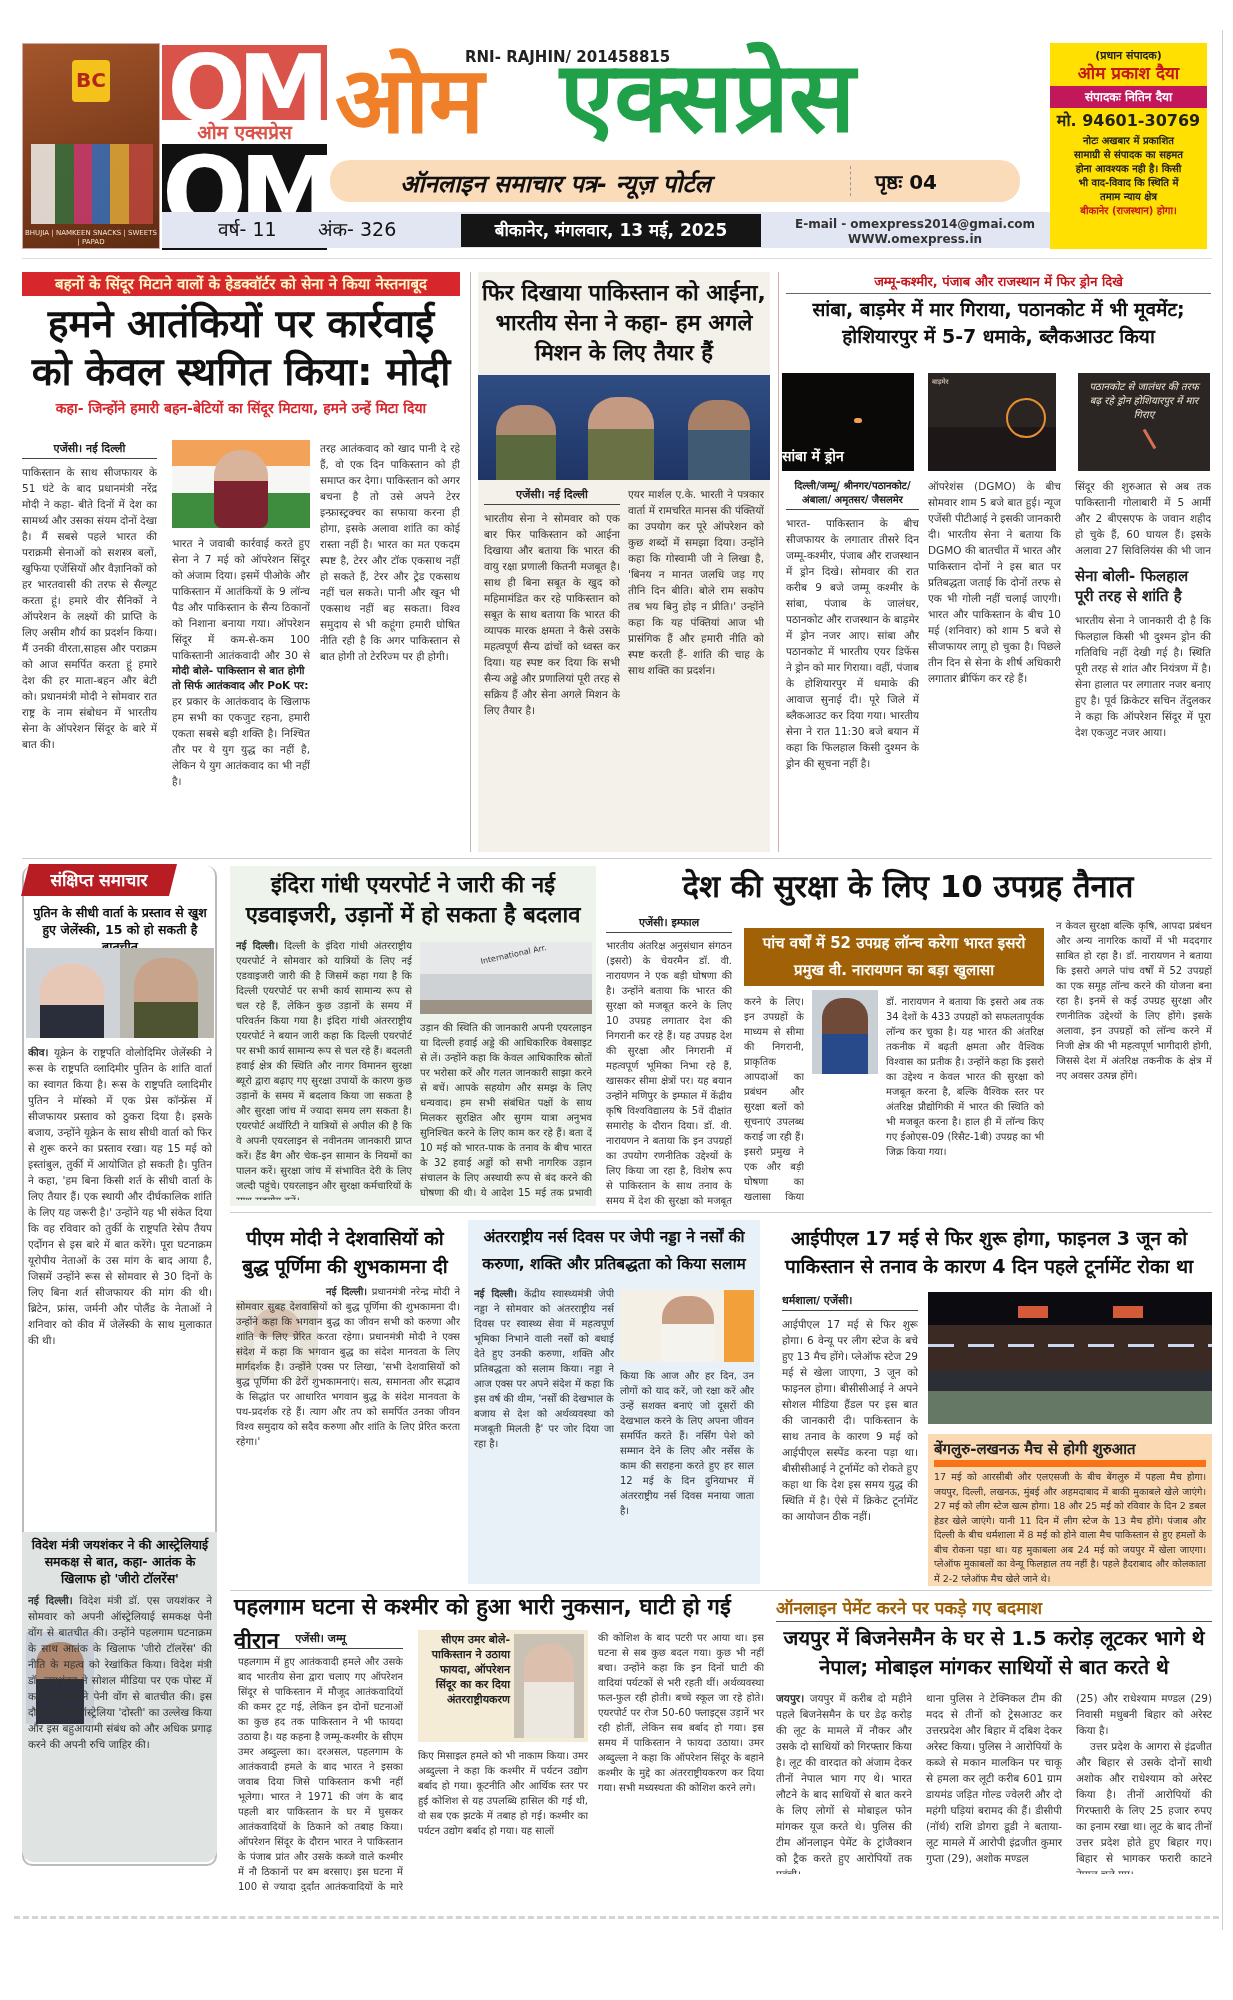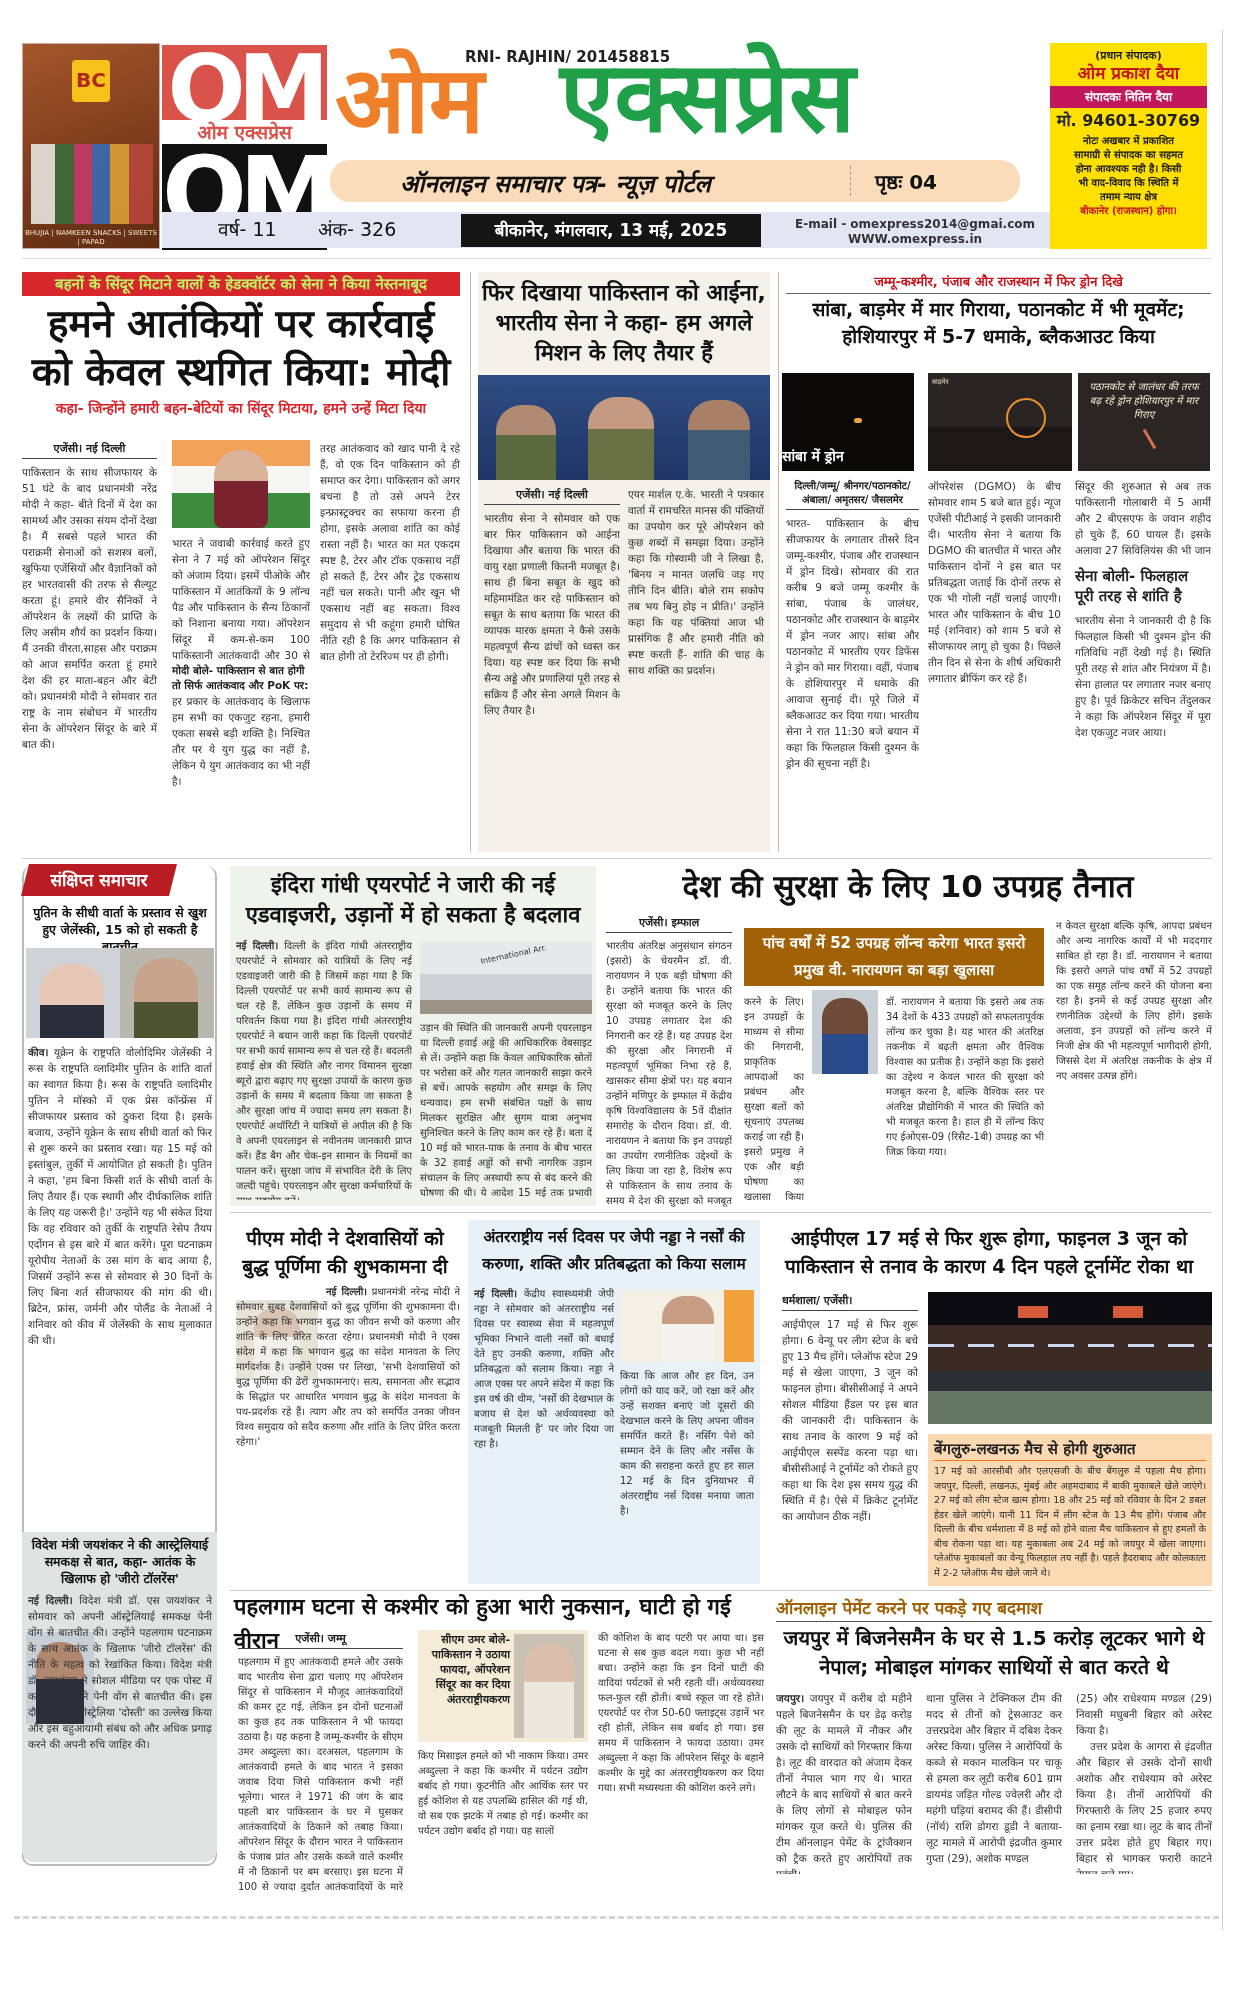--- a/index.html
+++ b/index.html
@@ -78,21 +78,21 @@
   <div class="r1">(प्रधान संपादक)</div>
   <div class="r2">ओम प्रकाश दैया</div>
   <div class="r3">संपादकः नितिन दैया</div>
   <div class="r4">मो. 94601-30769</div>
   <div class="r5">नोटः अखबार में प्रकाशित सामाग्री से संपादक का सहमत होना आवश्यक नही है। किसी भी वाद-विवाद कि स्थिति में तमाम न्याय क्षेत्र</div>
   <div class="r6">बीकानेर (राजस्थान) होगा।</div>
 </div>
 
 <div class="hrule" style="left:22px;top:258px;width:1190px;background:#ddd"></div>
 
-<div class="abs" style="left:22px;top:272px;width:438px;height:24px;background:#d7262c;color:#bef264;font-weight:bold;font-size:15px;text-align:center;line-height:24px">बहनों के सिंदूर मिटाने वालों के हेडक्वॉर्टर को सेना ने किया नेस्तनाबूद</div>
+<div class="abs" style="left:22px;top:272px;width:438px;height:24px;background:#d7262c;color:#fef9c3;font-weight:bold;font-size:15px;text-align:center;line-height:24px">बहनों के सिंदूर मिटाने वालों के हेडक्वॉर्टर को सेना ने किया नेस्तनाबूद</div>
 <div class="abs hl" style="left:22px;top:300px;width:438px;font-size:39px;line-height:48px">हमने आतंकियों पर कार्रवाई को केवल स्थगित किया: मोदी</div>
 <div class="abs" style="left:22px;top:398px;width:438px;font-size:14px;font-weight:bold;color:#d7262c;text-align:center">कहा- जिन्होंने हमारी बहन-बेटियों का सिंदूर मिटाया, हमने उन्हें मिटा दिया</div>
 
 <div class="abs" style="left:22px;top:440px;width:135px">
   <div class="dateline">एजेंसी। नई दिल्ली</div>
   <div class="body-text" style="height:390px">पाकिस्तान के साथ सीजफायर के 51 घंटे के बाद प्रधानमंत्री नरेंद्र मोदी ने कहा- बीते दिनों में देश का सामर्थ्य और उसका संयम दोनों देखा है। मैं सबसे पहले भारत की पराक्रमी सेनाओं को सशस्त्र बलों, खुफिया एजेंसियों और वैज्ञानिकों को हर भारतवासी की तरफ से सैल्यूट करता हूं। हमारे वीर सैनिकों ने ऑपरेशन के लक्ष्यों की प्राप्ति के लिए असीम शौर्य का प्रदर्शन किया। मैं उनकी वीरता,साहस और पराक्रम को आज समर्पित करता हूं हमारे देश की हर माता-बहन और बेटी को। प्रधानमंत्री मोदी ने सोमवार रात राष्ट्र के नाम संबोधन में भारतीय सेना के ऑपरेशन सिंदूर के बारे में बात की।</div>
 </div>
 <div class="photo" style="left:172px;top:440px;width:138px;height:88px;background:linear-gradient(180deg,#f2a259 0 30%,#f6f6f4 30% 60%,#3e8d3e 60%)">
   <div style="position:absolute;left:42px;top:10px;width:54px;height:78px;border-radius:26px 26px 8px 8px;background:linear-gradient(#d9b39a 0 40%,#7b2430 40%)"></div>
 </div>
@@ -124,21 +124,21 @@
 
 <div class="vrule" style="left:778px;top:272px;height:580px;background:#d8b0b0"></div>
 
 <div class="abs" style="left:786px;top:272px;width:425px;font-size:13px;font-weight:bold;color:#c5161d;text-align:center;border-bottom:1px solid #666;padding-bottom:3px">जम्मू-कश्मीर, पंजाब और राजस्थान में फिर ड्रोन दिखे</div>
 <div class="abs hl" style="left:786px;top:296px;width:425px;font-size:19px;line-height:27px;font-weight:bold">सांबा, बाड़मेर में मार गिराया, पठानकोट में भी मूवमेंट; होशियारपुर में 5-7 धमाके, ब्लैकआउट किया</div>
 
 <div class="photo" style="left:782px;top:373px;width:132px;height:98px;background:#0b0908">
   <div style="position:absolute;left:72px;top:45px;width:8px;height:5px;background:#f2a050;border-radius:3px"></div>
   <div style="position:absolute;left:0;right:0;bottom:6px;color:#fff;font-weight:bold;font-size:14px">सांबा में ड्रोन</div>
 </div>
-<div class="photo" style="left:928px;top:373px;width:144px;height:98px;background:linear-gradient(#2a2523 0 55%,#1d1817 55%)">
+<div class="photo" style="left:928px;top:373px;width:128px;height:98px;background:linear-gradient(#2a2523 0 55%,#1d1817 55%)">
   <div style="position:absolute;left:4px;top:4px;color:#e5d6c0;font-size:7px">बाड़मेर</div>
   <div style="position:absolute;left:78px;top:25px;width:40px;height:40px;border:2px solid #e89030;border-radius:50%"></div>
 </div>
 <div class="photo" style="left:1078px;top:373px;width:132px;height:98px;background:#2b2623">
   <div style="position:absolute;left:8px;right:8px;top:6px;color:#f0e6d6;font-size:10px;text-align:center;font-style:italic">पठानकोट से जालंधर की तरफ बढ़ रहे ड्रोन होशियारपुर में मार गिराए</div>
   <div style="position:absolute;left:70px;top:55px;width:3px;height:22px;background:#d77050;transform:rotate(-30deg)"></div>
 </div>
 
 <div class="abs" style="left:786px;top:478px;width:133px">
   <div class="dateline" style="font-size:10px">दिल्ली/जम्मू/ श्रीनगर/पठानकोट/ अंबाला/ अमृतसर/ जैसलमेर</div>
@@ -214,21 +214,21 @@
 <div class="abs" style="left:782px;top:1292px;width:136px">
   <div style="font-size:11px;font-weight:bold;border-bottom:1.5px solid #444;padding-bottom:3px;margin-bottom:5px">धर्मशाला/ एजेंसी।</div>
   <div class="body-text" style="height:270px;font-size:10.5px;line-height:16px">आईपीएल 17 मई से फिर शुरू होगा। 6 वेन्यू पर लीग स्टेज के बचे हुए 13 मैच होंगे। प्लेऑफ स्टेज 29 मई से खेला जाएगा, 3 जून को फाइनल होगा। बीसीसीआई ने अपने सोशल मीडिया हैंडल पर इस बात की जानकारी दी। पाकिस्तान के साथ तनाव के कारण 9 मई को आईपीएल सस्पेंड करना पड़ा था। बीसीसीआई ने टूर्नामेंट को रोकते हुए कहा था कि देश इस समय युद्ध की स्थिति में है। ऐसे में क्रिकेट टूर्नामेंट का आयोजन ठीक नहीं।</div>
 </div>
 <div class="photo" style="left:928px;top:1292px;width:284px;height:132px;background:linear-gradient(180deg,#0c0b10 0 25%,#3b2a24 25% 60%,#2b2f35 60% 75%,#657866 75%)">
   <div style="position:absolute;left:0;right:0;top:52px;height:3px;background:repeating-linear-gradient(90deg,#cbd6ef 0 26px,transparent 26px 40px)"></div>
   <div style="position:absolute;left:90px;top:14px;width:30px;height:12px;background:#d45a3a"></div>
   <div style="position:absolute;left:185px;top:14px;width:30px;height:12px;background:#d45a3a"></div>
 </div>
 <div class="abs" style="left:928px;top:1434px;width:284px;height:152px;background:#fbd9b2">
-  <div style="margin:4px 6px 3px;font-size:15px;font-weight:bold;border-bottom:1px solid #f97316;padding-bottom:2px">बेंगलुरु-लखनऊ मैच से होगी शुरुआत</div>
+  <div style="margin:4px 6px 3px;font-size:15px;font-weight:bold;border-bottom:7px solid #f97316;padding-bottom:2px">बेंगलुरु-लखनऊ मैच से होगी शुरुआत</div>
   <div class="body-text" style="margin:0 6px;height:118px;font-size:9.5px;line-height:14.5px">17 मई को आरसीबी और एलएसजी के बीच बेंगलुरु में पहला मैच होगा। जयपुर, दिल्ली, लखनऊ, मुंबई और अहमदाबाद में बाकी मुकाबले खेले जाएंगे। 27 मई को लीग स्टेज खत्म होगा। 18 और 25 मई को रविवार के दिन 2 डबल हेडर खेले जाएंगे। यानी 11 दिन में लीग स्टेज के 13 मैच होंगे। पंजाब और दिल्ली के बीच धर्मशाला में 8 मई को होने वाला मैच पाकिस्तान से हुए हमलों के बीच रोकना पड़ा था। यह मुकाबला अब 24 मई को जयपुर में खेला जाएगा। प्लेऑफ मुकाबलों का वेन्यू फिलहाल तय नहीं है। पहले हैदराबाद और कोलकाता में 2-2 प्लेऑफ मैच खेले जाने थे।</div>
 </div>
 
 <div class="hrule" style="left:230px;top:1590px;width:982px;background:#ccc"></div>
 
 <div class="abs hl" style="left:230px;top:1590px;width:540px;font-size:22px;line-height:34px;text-align:left;padding-left:4px">पहलगाम घटना से कश्मीर को हुआ भारी नुकसान, घाटी हो गई वीरान</div>
 <div class="abs" style="left:238px;top:1630px;width:165px">
   <div class="dateline">एजेंसी। जम्मू</div>
   <div class="body-text" style="height:238px;font-size:10px;line-height:15px">पहलगाम में हुए आतंकवादी हमले और उसके बाद भारतीय सेना द्वारा चलाए गए ऑपरेशन सिंदूर से पाकिस्तान में मौजूद आतंकवादियों की कमर टूट गई, लेकिन इन दोनों घटनाओं का कुछ हद तक पाकिस्तान ने भी फायदा उठाया है। यह कहना है जम्मू-कश्मीर के सीएम उमर अब्दुल्ला का। दरअसल, पहलगाम के आतंकवादी हमले के बाद भारत ने इसका जवाब दिया जिसे पाकिस्तान कभी नहीं भूलेगा। भारत ने 1971 की जंग के बाद पहली बार पाकिस्तान के घर में घुसकर आतंकवादियों के ठिकाने को तबाह किया। ऑपरेशन सिंदूर के दौरान भारत ने पाकिस्तान के पंजाब प्रांत और उसके कब्जे वाले कश्मीर में नौ ठिकानों पर बम बरसाए। इस घटना में 100 से ज्यादा दुर्दांत आतंकवादियों के मारे जाने की सूचना है। इतना ही नहीं भारत ने पाकिस्तान द्वारा</div>
 </div>

